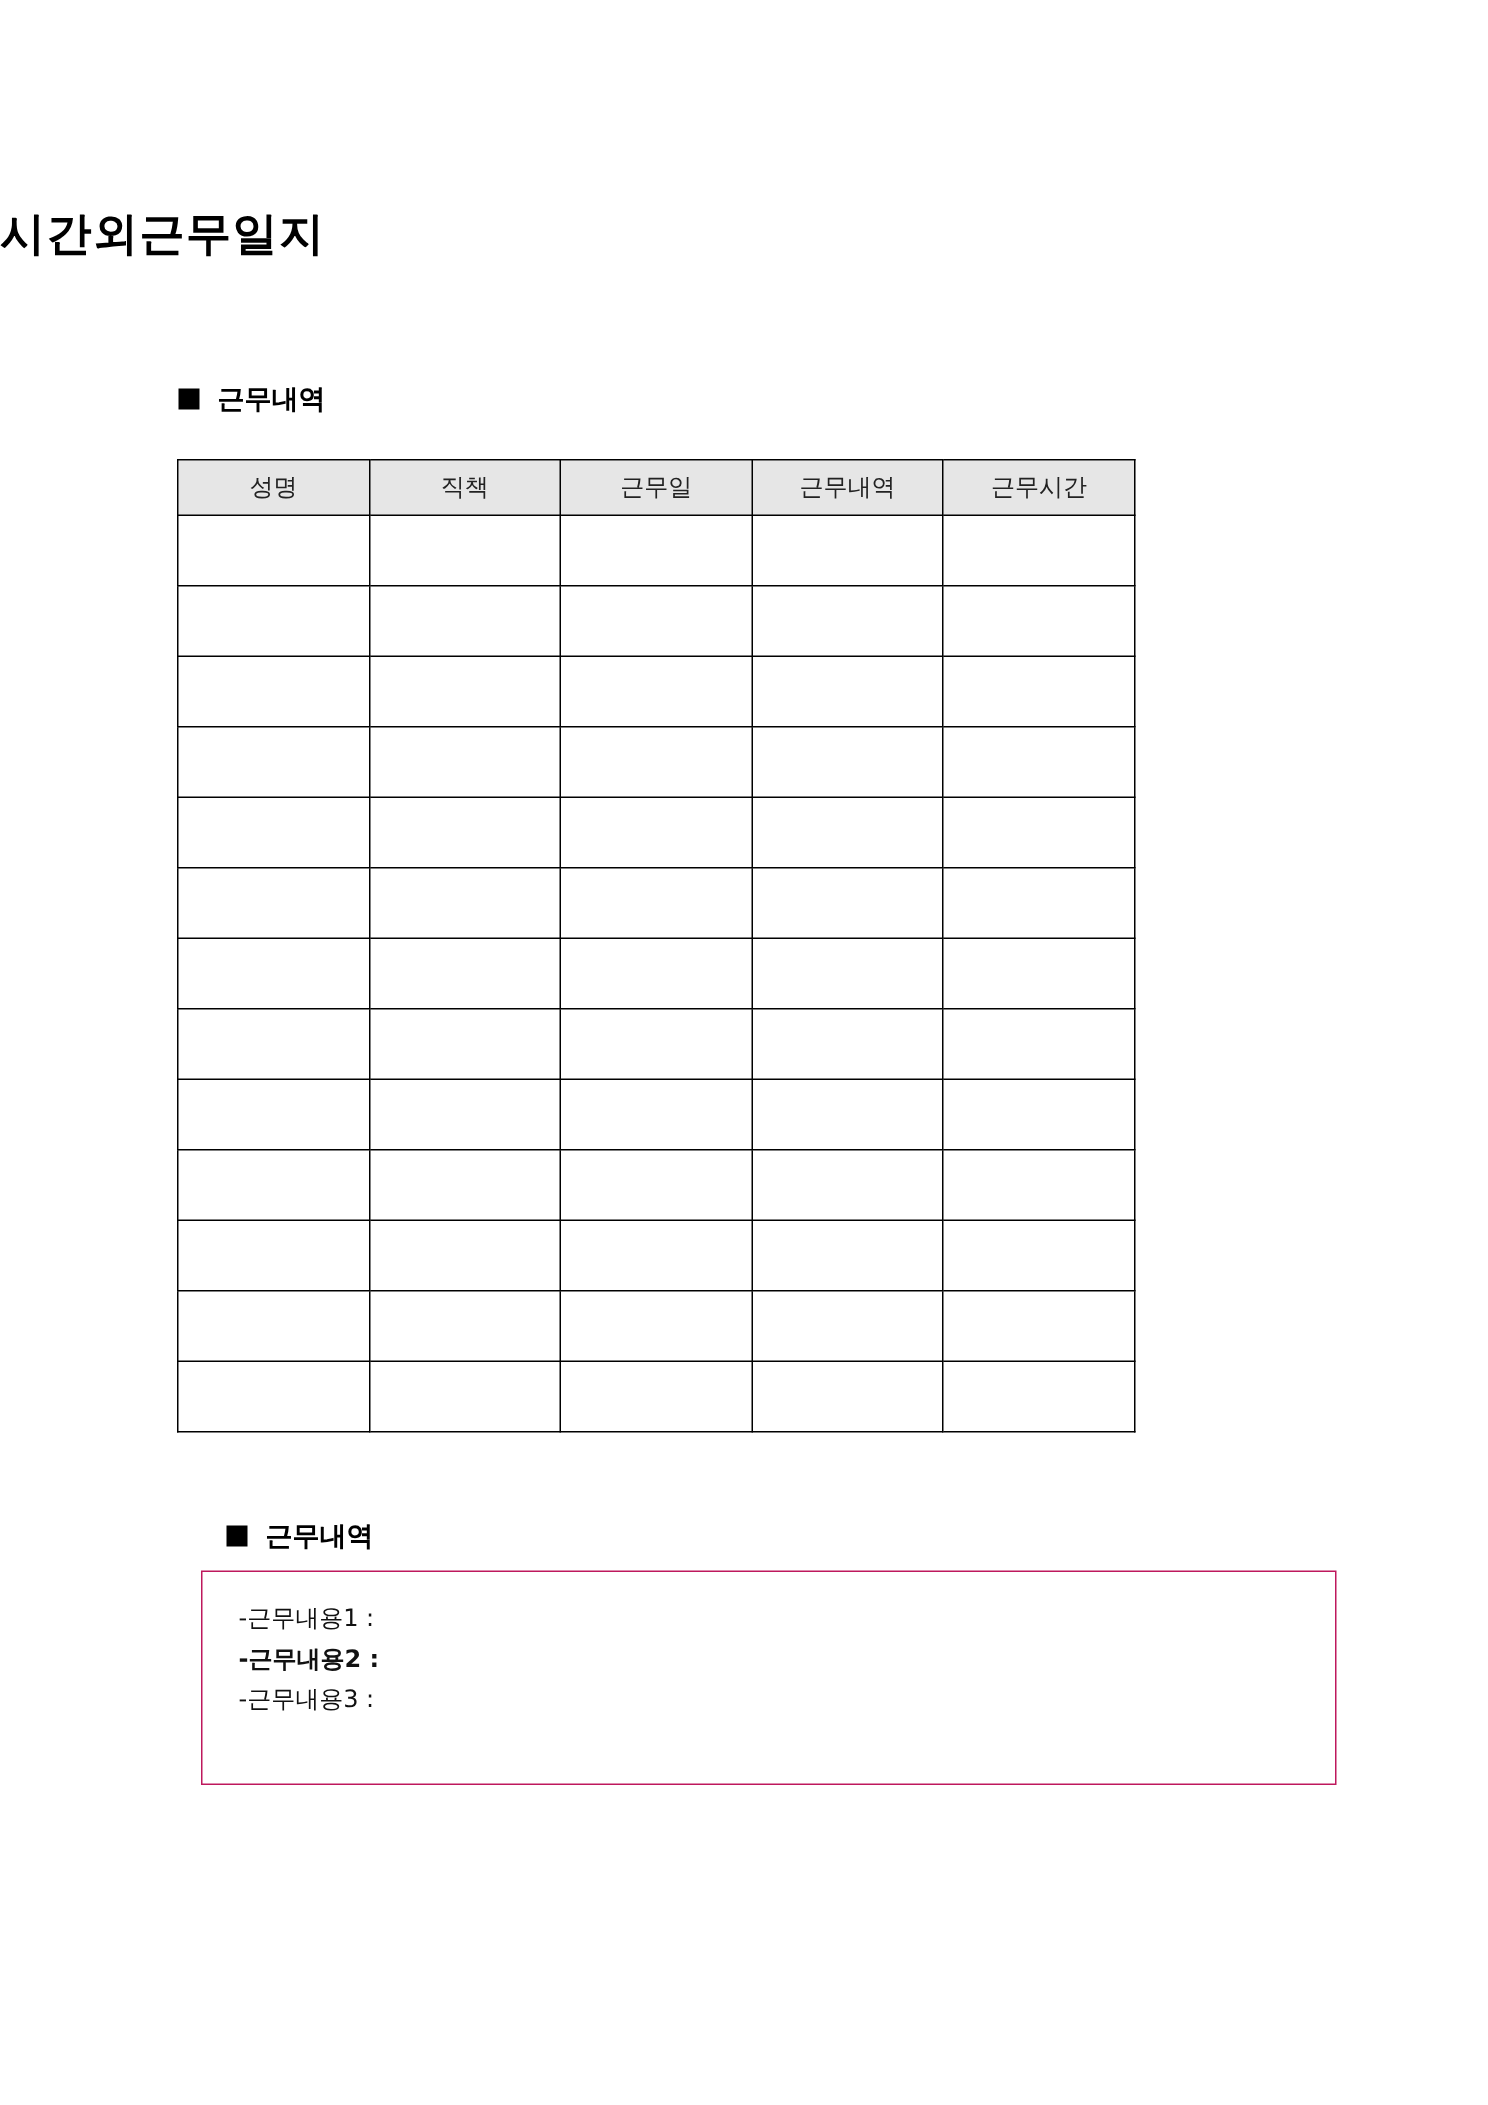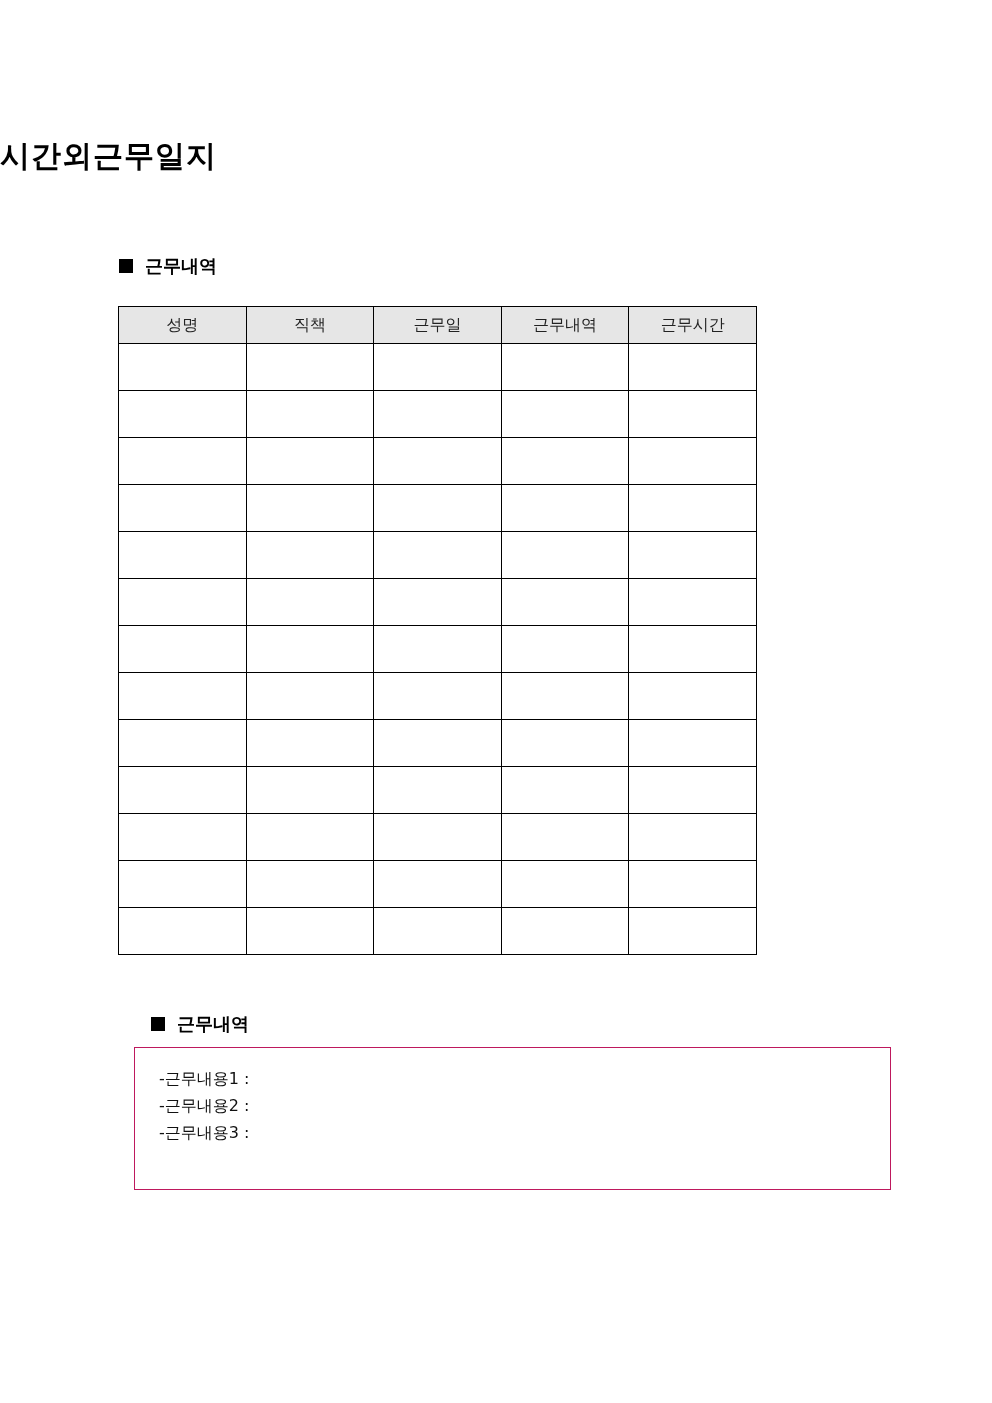--- a/index.html
+++ b/index.html
@@ -129,15 +129,15 @@
     </tbody>
 </table>
 
 <div class="section-head" style="top:1012px;margin-left:32px;">
   <span class="sq"></span>
   <span>근무내역</span>
 </div>
 
 <div class="box">
   <div class="line" style="top:21px;">-근무내용1 :</div>
-  <div class="line" style="top:48px;">-근무내용2 :</div>
+  <div class="line" style="top:48px;font-weight:bold;">-근무내용2 :</div>
   <div class="line" style="top:75px;">-근무내용3 :</div>
 </div>
 
 </body></html>

